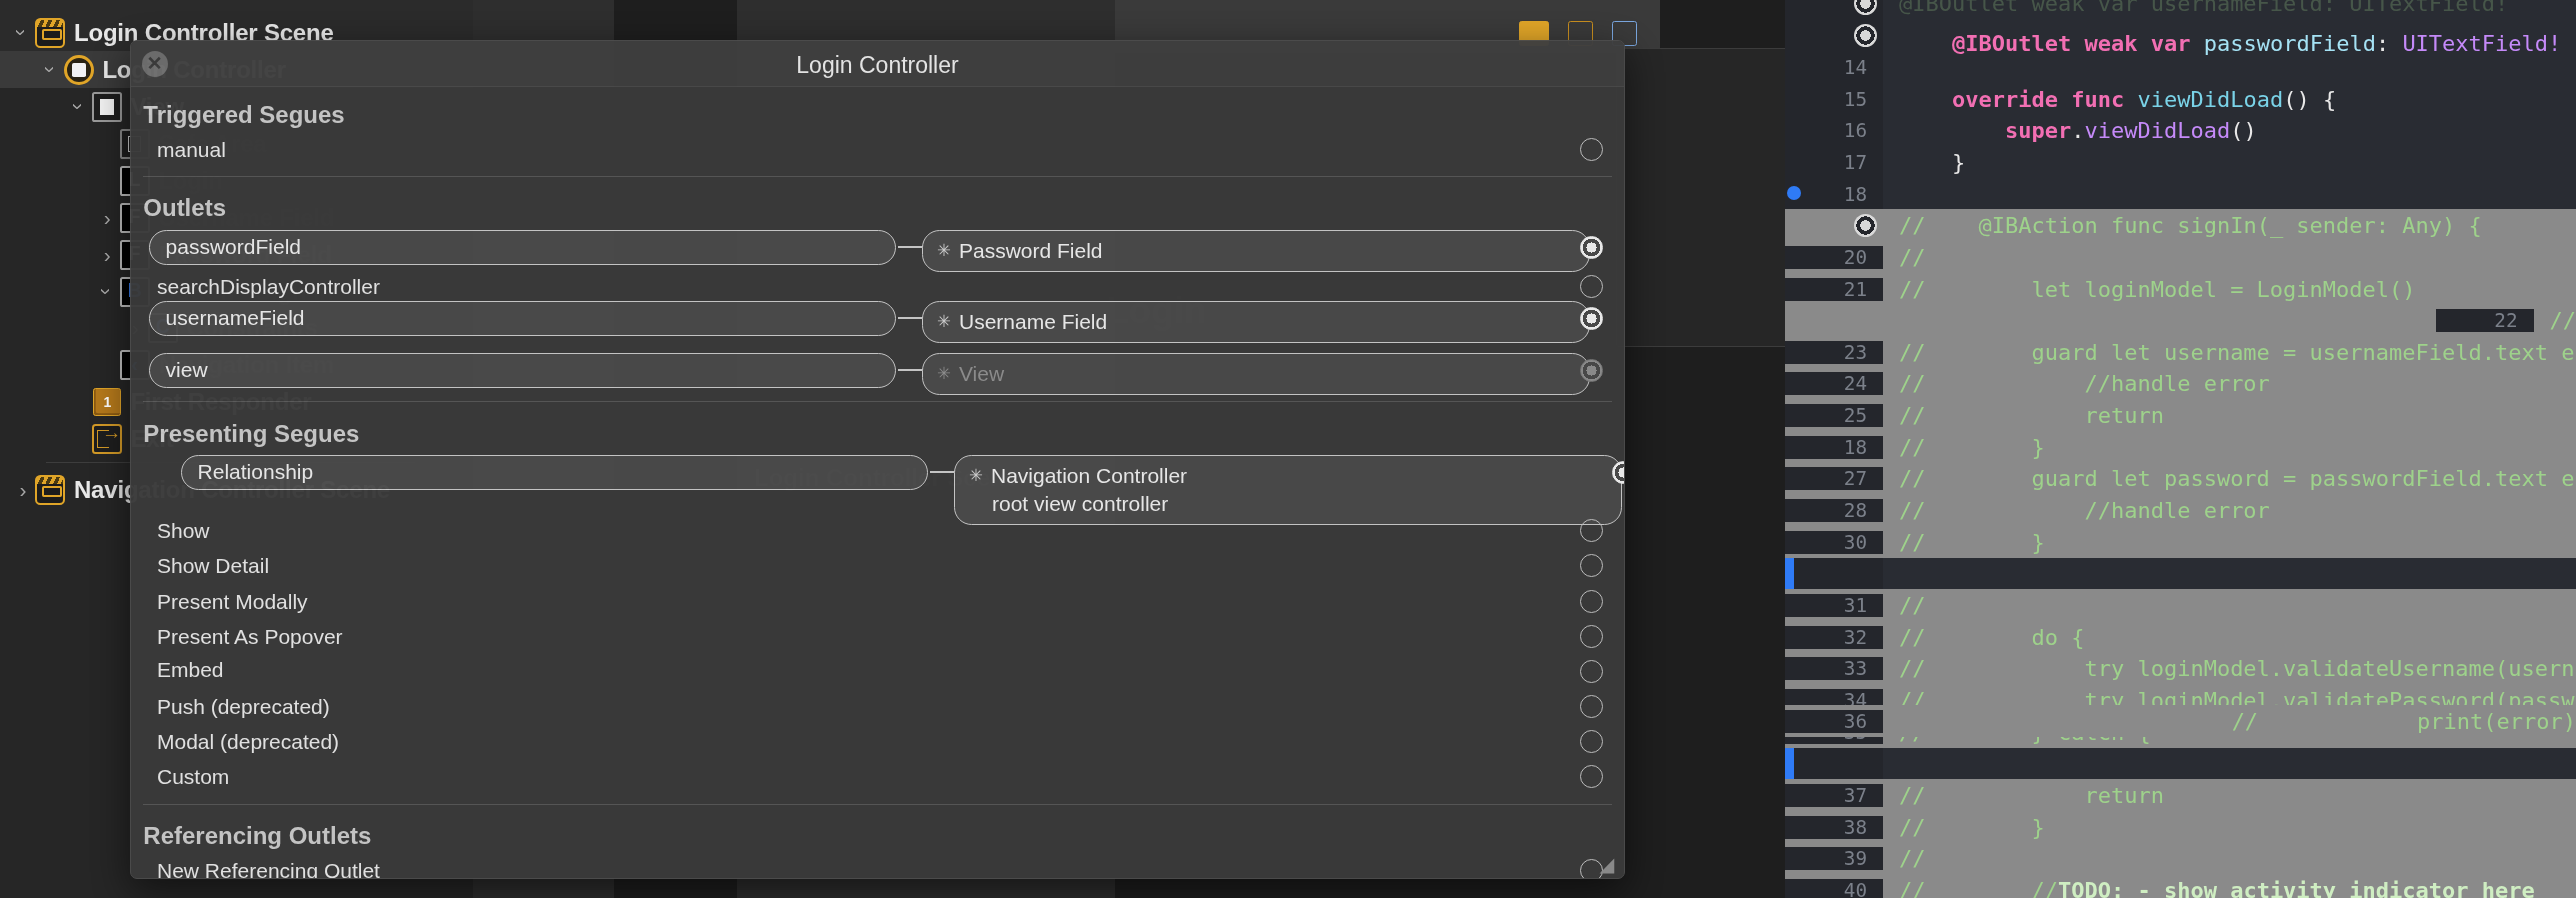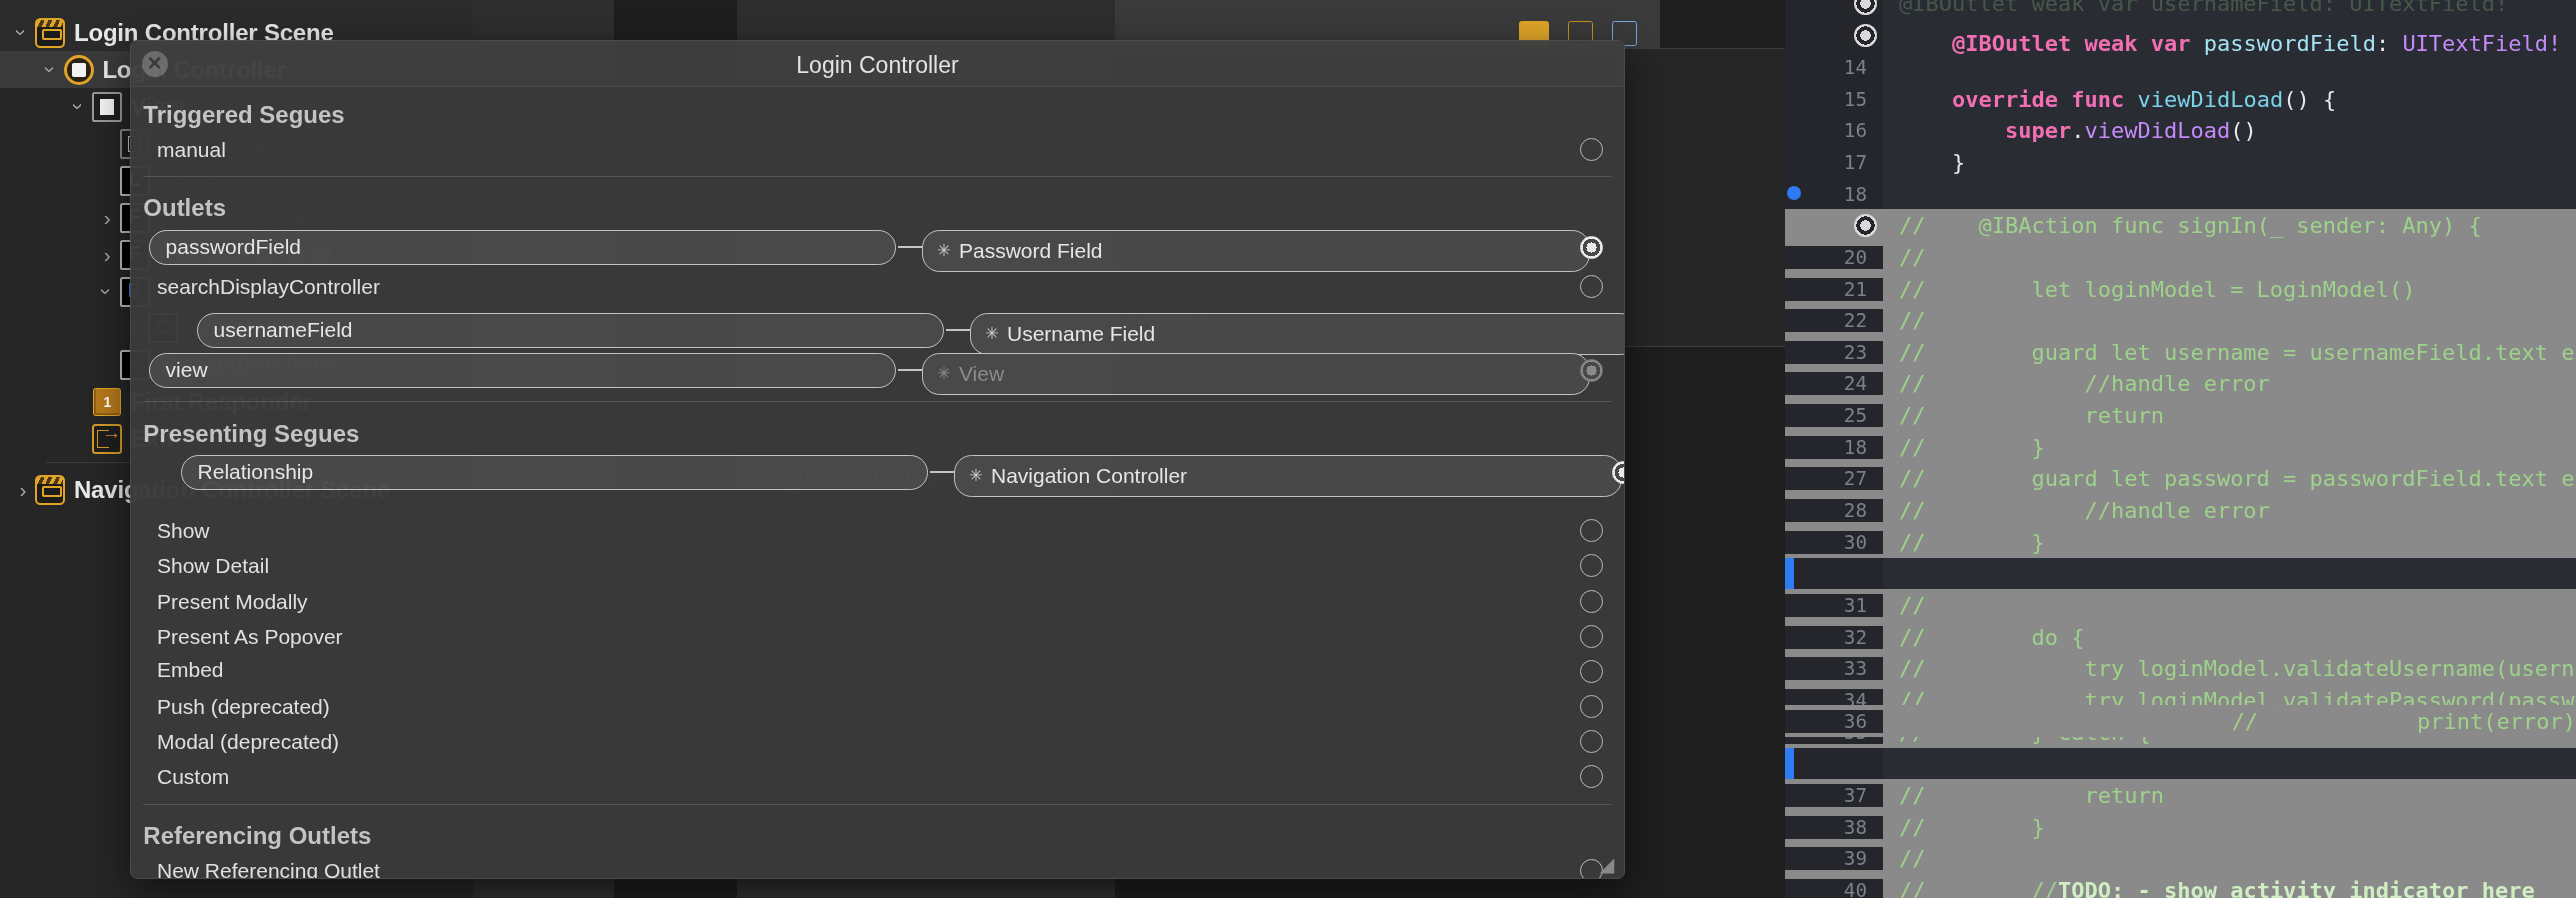--- a/index.html
+++ b/index.html
@@ -328,21 +328,21 @@
               <span class="star">✳</span>
               <span>Password Field</span>
             </div>
           </div>
           <div class="socket filled" style="top: 9.7px;"></div>
         </div>
         <div style="position: absolute; left: 0px; top: 183px; width: 100%; height: 35px;">
           <div class="plain-left" style="top: 5.3px;">searchDisplayController</div>
           <div class="socket" style="top: 5.3px;"></div>
         </div>
-        <div style="position: absolute; left: 0px; top: 222px; width: 100%; height: 44px; margin-left: 48px;">
+        <div style="position: absolute; left: 0px; top: 210px; width: 100%; height: 44px;">
           <div class="pill-left" style="top: 3.5px;">usernameField</div>
           <div class="connector" style="top: 20px;"></div>
           <div class="pill-right" style="top: 3.5px;">
             <div class="pr-line">
               <span class="star">✳</span>
               <span>Username Field</span>
             </div>
           </div>
           <div class="socket filled" style="top: 9.7px;"></div>
         </div>
@@ -360,20 +360,21 @@
         <div style="position: absolute; left: 12.3px; right: 12.3px; top: 314px; height: 0.9px; background: rgb(87, 87, 87);"></div>
         <div class="sec-head" style="position: absolute; left: 0px; top: 324px; width: 100%;">Presenting Segues</div>
         <div style="position: absolute; left: 0px; top: 364px; width: 100%; height: 63px; margin-left: 32px;">
           <div class="pill-left" style="top: 3.5px;">Relationship</div>
           <div class="connector" style="top: 20px;"></div>
           <div class="pill-right" style="top: 3.5px;">
             <div class="pr-line">
               <span class="star">✳</span>
               <span>Navigation Controller</span>
             </div>
+            <div class="pr-sub">root view controller</div>
           </div>
           <div class="socket filled" style="top: 9.7px;"></div>
         </div>
         <div style="position: absolute; left: 0px; top: 427px; width: 100%; height: 35px;">
           <div class="plain-left" style="top: 5.3px;">Show</div>
           <div class="socket" style="top: 5.3px;"></div>
         </div>
         <div style="position: absolute; left: 0px; top: 462px; width: 100%; height: 35px;">
           <div class="plain-left" style="top: 5.3px;">Show Detail</div>
           <div class="socket" style="top: 5.3px;"></div>
@@ -420,21 +421,21 @@
         <div class="gline" style="top: -12.3px;"><span class="gnum"></span><span class="gcode"><span class="cm" style="opacity: 0.25;">@IBOutlet weak var usernameField: UITextField!</span></span></div>
         <div class="gline" style="top: 27px;"><span class="gnum"></span><span class="gcode"><span class="pn">    </span><span class="kw">@IBOutlet</span><span class="pn"> </span><span class="kw">weak</span><span class="pn"> </span><span class="kw">var</span><span class="pn"> </span><span class="ty">passwordField</span><span class="pn">: </span><span class="pl">UITextField!</span></span></div>
         <div class="gline" style="top: 51px;"><span class="gnum">14</span><span class="gcode"></span></div>
         <div class="gline" style="top: 83px;"><span class="gnum">15</span><span class="gcode"><span class="pn">    </span><span class="kw">override</span><span class="pn"> </span><span class="kw">func</span><span class="pn"> </span><span class="fn">viewDidLoad</span><span class="pn">() {</span></span></div>
         <div class="gline" style="top: 114px;"><span class="gnum">16</span><span class="gcode"><span class="pn">        </span><span class="kw">super</span><span class="pn">.</span><span class="pl">viewDidLoad</span><span class="pn">()</span></span></div>
         <div class="gline" style="top: 146px;"><span class="gnum">17</span><span class="gcode"><span class="pn">    }</span></span></div>
         <div class="gline" style="top: 178px;"><span class="gnum">18</span><span class="gcode"></span></div>
         <div class="gline sel" style="top: 209px;"><span class="gnum"></span><span class="gcode"><span class="cm">//    </span><span class="cm">@IBAction func signIn(_ sender: Any) {</span></span></div>
         <div class="gline sel" style="top: 241px;"><span class="gnum">20</span><span class="gcode"><span class="cm">//</span></span></div>
         <div class="gline sel" style="top: 273px;"><span class="gnum">21</span><span class="gcode"><span class="cm">//        let loginModel = LoginModel()</span></span></div>
-        <div class="gline sel" style="top: 304px;"><span class="gnum">22</span><span class="gcode"><span class="cm">//</span></span></div>
+        <div class="gline sel" style="top: 304px; justify-content: flex-end;"><span class="gnum">22</span><span class="gcode"><span class="cm">//</span></span></div>
         <div class="gline sel" style="top: 336px;"><span class="gnum">23</span><span class="gcode"><span class="cm">//        guard let username = usernameField.text else</span></span></div>
         <div class="gline sel" style="top: 367px;"><span class="gnum">24</span><span class="gcode"><span class="cm">//            //handle error</span></span></div>
         <div class="gline sel" style="top: 399px;"><span class="gnum">25</span><span class="gcode"><span class="cm">//            return</span></span></div>
         <div class="gline sel" style="top: 431px;"><span class="gnum">18</span><span class="gcode"><span class="cm">//        }</span></span></div>
         <div class="gline sel" style="top: 462px;"><span class="gnum">27</span><span class="gcode"><span class="cm">//        guard let password = passwordField.text else</span></span></div>
         <div class="gline sel" style="top: 494px;"><span class="gnum">28</span><span class="gcode"><span class="cm">//            //handle error</span></span></div>
         <div class="gline sel" style="top: 526px;"><span class="gnum">29</span><span class="gcode"><span class="cm">//            return</span></span></div>
         <div class="gline sel" style="top: 526px;"><span class="gnum">30</span><span class="gcode"><span class="cm">//        }</span></span></div>
         <div class="gline sel" style="top: 589px;"><span class="gnum">31</span><span class="gcode"><span class="cm">//</span></span></div>
         <div class="gline sel" style="top: 621px;"><span class="gnum">32</span><span class="gcode"><span class="cm">//        do {</span></span></div>

